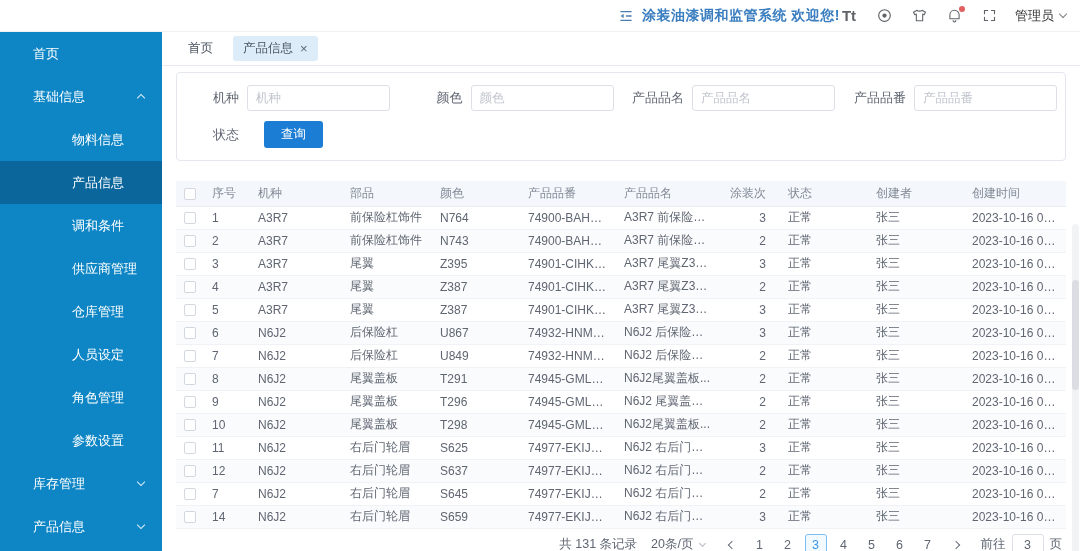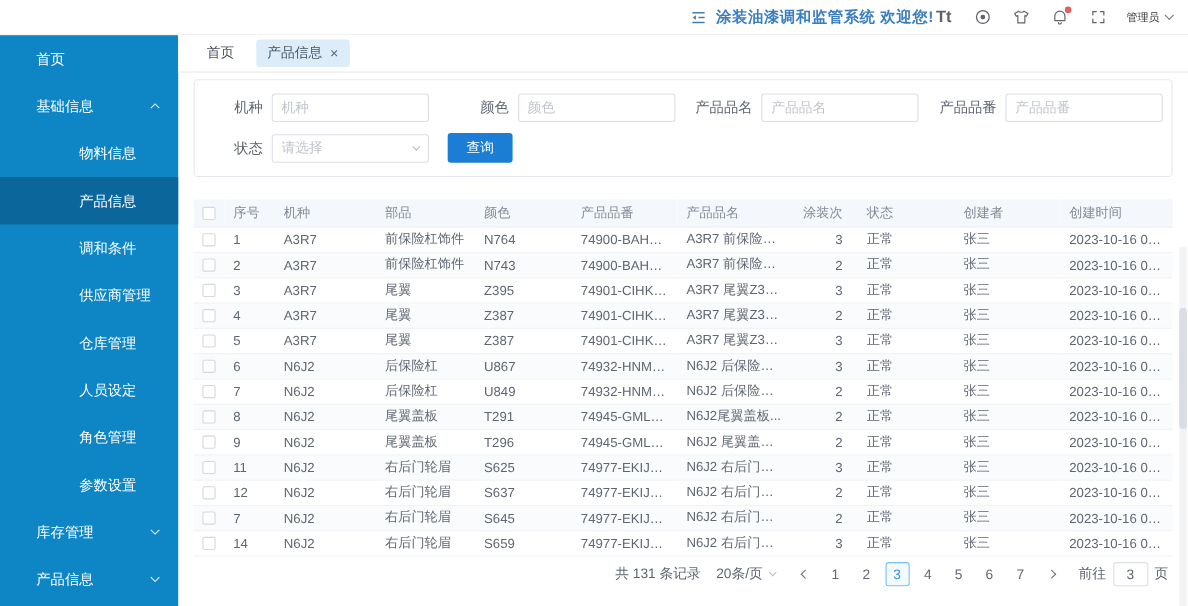--- a/index.html
+++ b/index.html
@@ -13,21 +13,21 @@
     border-bottom:1px solid #f0f1f3; }
   .topbar-left { display:flex; align-items:center; gap:7px; }
   .app-title { font-size:14px; font-weight:700; color:#3b7ec0; letter-spacing:.5px; }
   .topbar-right { display:flex; align-items:center; gap:17px; color:#5f6368; }
   .tb-icon { display:inline-flex; align-items:center; justify-content:center;
     width:18px; height:18px; position:relative; cursor:pointer; }
   .tt-glyph { font-size:15px; font-weight:700; color:#5f6368; }
   .badge-dot { position:absolute; top:-1px; right:-2px; width:6px; height:6px;
     border-radius:50%; background:#e25f5f; }
   .user-wrap { display:flex; align-items:center; gap:6px; cursor:pointer; }
-  .user-name { font-size:10px; color:#333; }
+  .user-name { font-size:13px; color:#333; }
   .chev { display:inline-block; width:6px; height:6px;
     border-right:1.4px solid #7a7f87; border-bottom:1.4px solid #7a7f87; }
   .chev.down { transform:rotate(45deg); margin-top:-3px; }
   .chev.up   { transform:rotate(-135deg); margin-top:3px; }
   .chev.white { border-color:rgba(255,255,255,.85); }
 
   
   .body { flex:1; display:flex; min-height:0; }
 
   
@@ -233,24 +233,20 @@
             </div>
             <div class="gap3"></div>
             <div class="ffield">
               <label>产品品番</label>
               <input class="f-input" placeholder="产品品番" style="">
             </div>
           </div>
           <div class="frow">
             <div class="ffield">
               <label>状态</label>
-              <div class="f-select">
-                <span>请选择</span>
-                <i class="small-caret"></i>
-              </div>
             </div>
             <button class="btn-primary">查询</button>
           </div>
         </div>
 
         <div class="table-wrap">
           <table>
             <colgroup>
               <col style="width:28px">
                 <col style="width:46px">
@@ -393,20 +389,33 @@
                 <td>T296</td>
                 <td>74945-GMLO0...</td>
                 <td>N6J2 尾翼盖板...</td>
                 <td class="num">2</td>
                 <td>正常</td>
                 <td>张三</td>
                 <td>2023-10-16 00...</td>
               </tr>
                 <tr>
                 <td><span class="cbx"></span></td>
+                <td>10</td>
+                <td>N6J2</td>
+                <td>尾翼盖板</td>
+                <td>T298</td>
+                <td>74945-GMLO0...</td>
+                <td>N6J2尾翼盖板...</td>
+                <td class="num">2</td>
+                <td>正常</td>
+                <td>张三</td>
+                <td>2023-10-16 00...</td>
+              </tr>
+                <tr>
+                <td><span class="cbx"></span></td>
                 <td>11</td>
                 <td>N6J2</td>
                 <td>右后门轮眉</td>
                 <td>S625</td>
                 <td>74977-EKIJM0...</td>
                 <td>N6J2 右后门轮...</td>
                 <td class="num">3</td>
                 <td>正常</td>
                 <td>张三</td>
                 <td>2023-10-16 00...</td>

